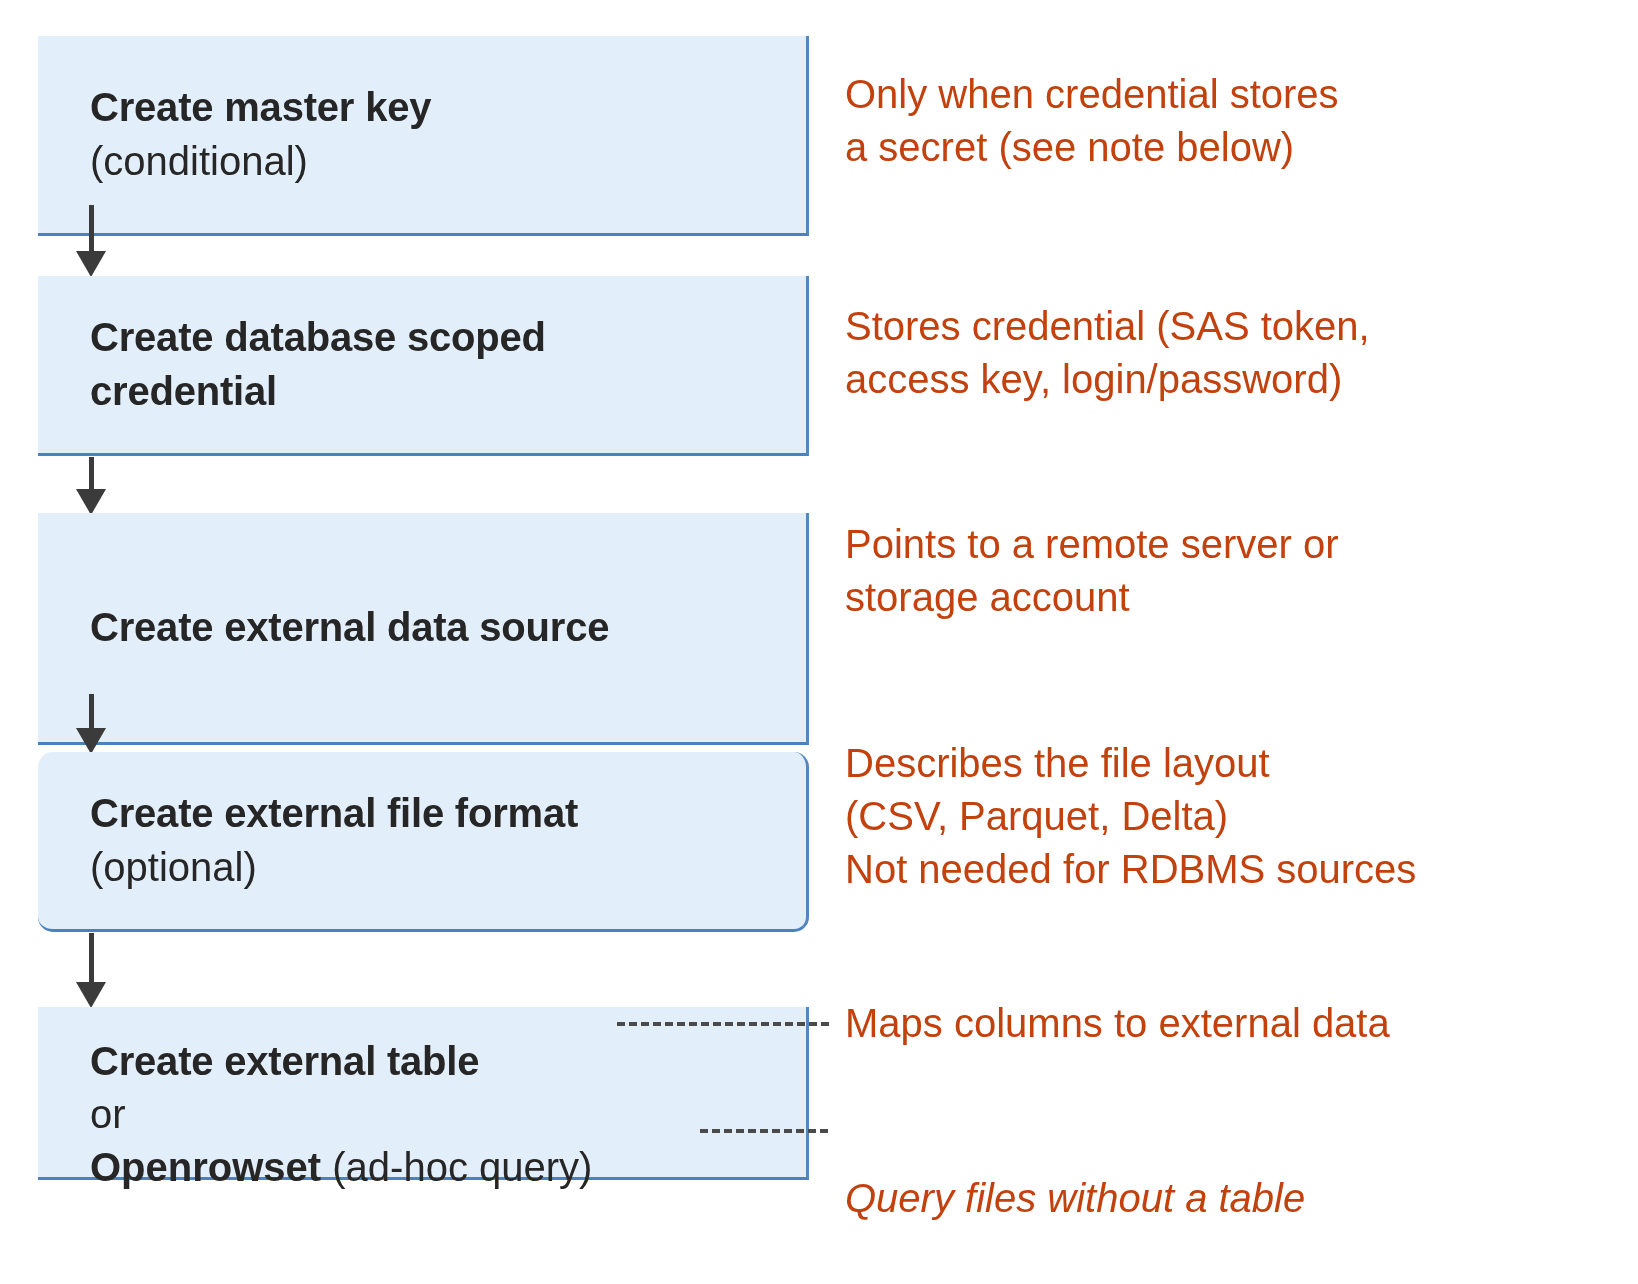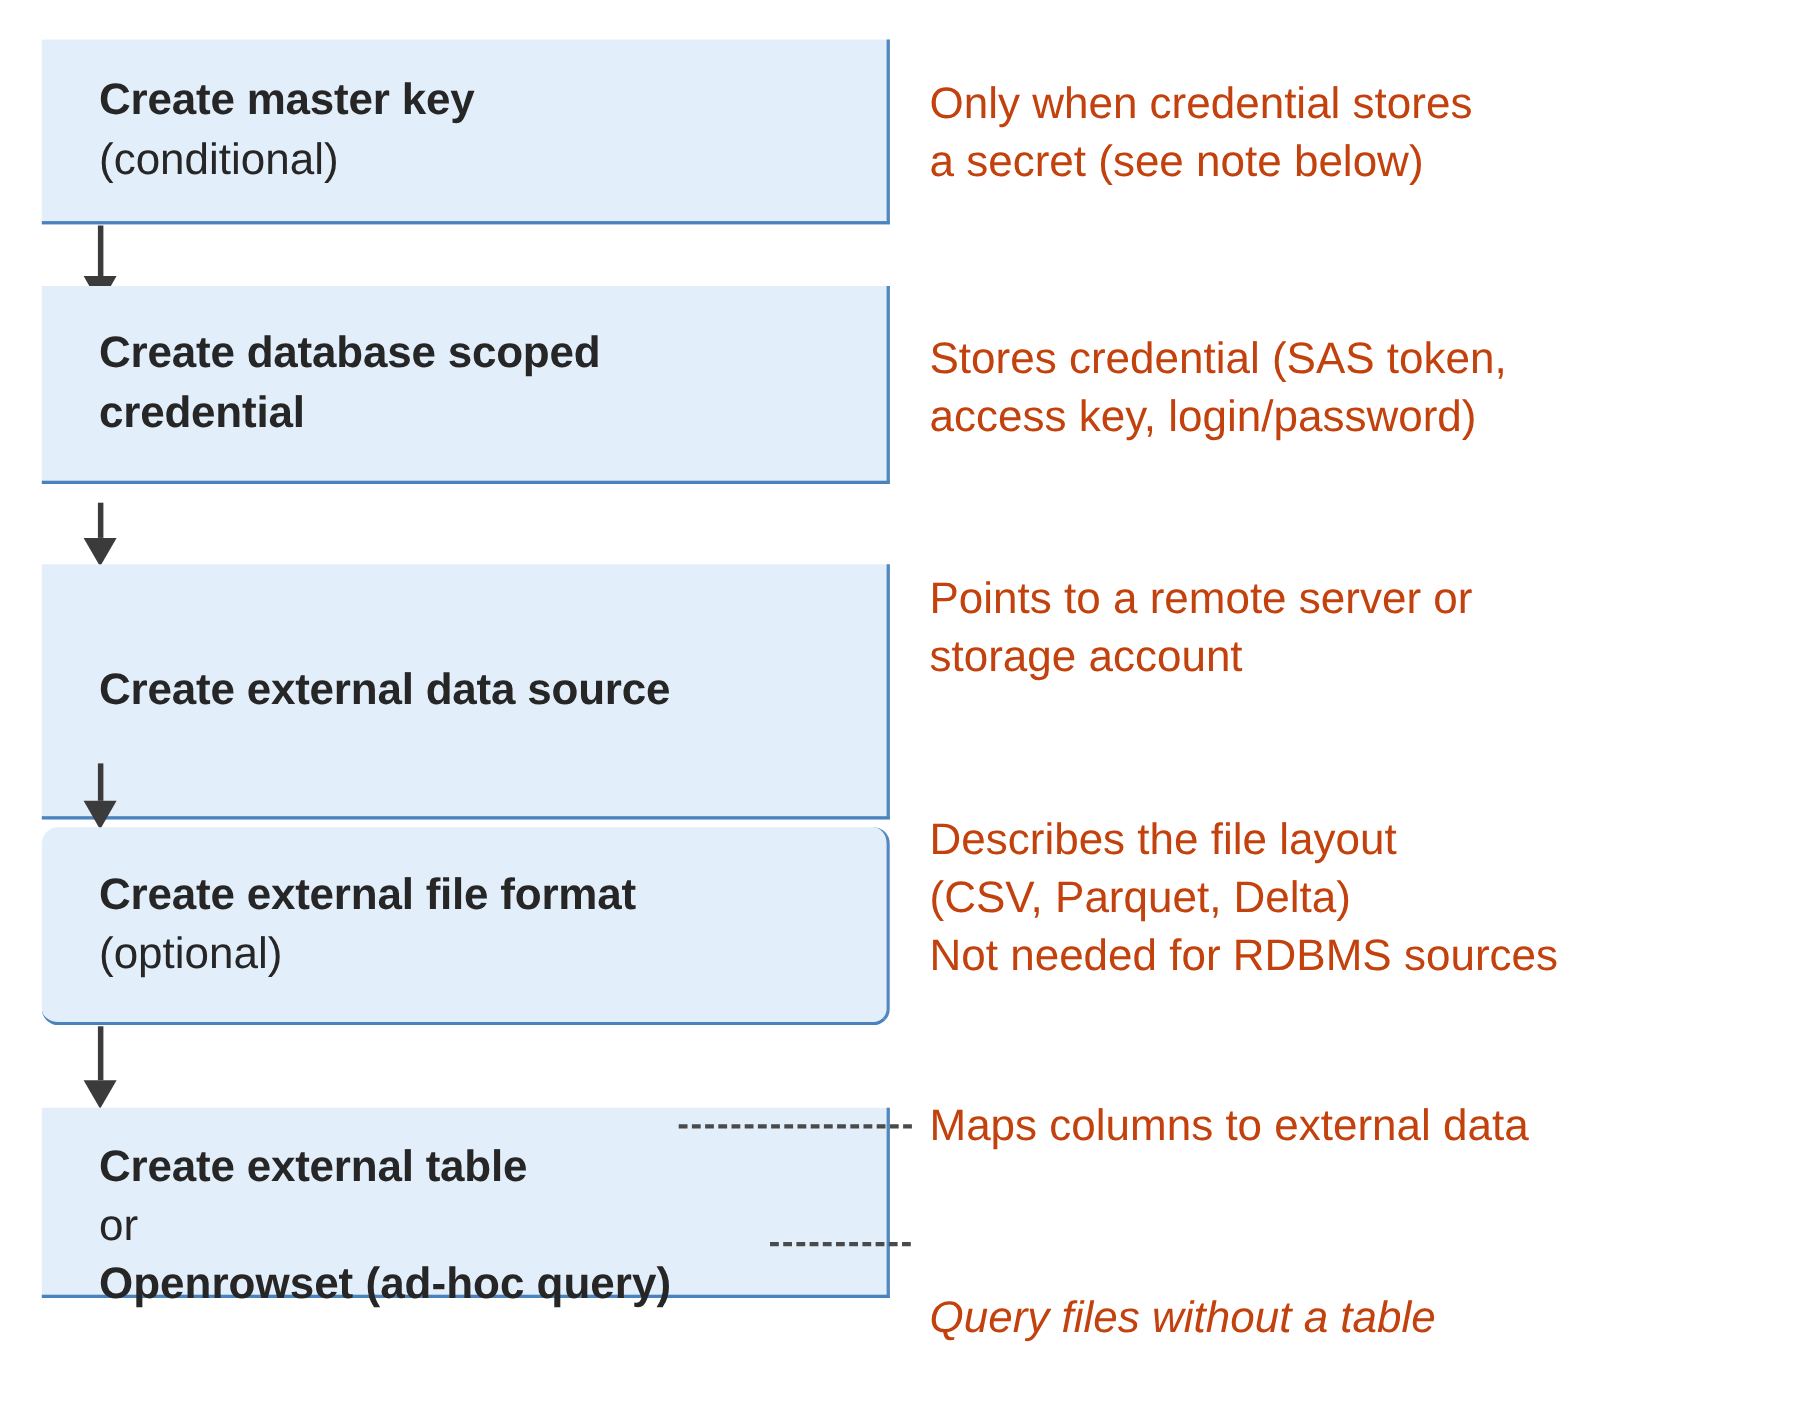--- a/index.html
+++ b/index.html
@@ -40,25 +40,25 @@
     font-size: 40px;
     line-height: 1.33;
     padding-left: 52px;
     color: #262626;
     white-space: nowrap;
   }
   .box-line.bold { font-weight: bold; letter-spacing: -0.2px; }
   .box-line.reg  { font-weight: normal; }
 
   .box-line .bold-seg { font-weight: bold; }
-  .box-line .reg-seg  { font-weight: bold; text-align: right; }
+  .box-line .reg-seg  { font-weight: normal; text-align: right; }
 
   
-  #box-master-key        { top: 36px;   height: 168px; }
-  #box-scoped-credential { top: 260px;  height: 180px; }
+  #box-master-key        { top: 36px;   height: 200px; }
+  #box-scoped-credential { top: 276px;  height: 180px; }
   #box-data-source       { top: 513px;  height: 232px; }
   #box-file-format       { top: 752px;  height: 180px; border-radius: 15px; }
   #box-external-table    { top: 1007px; height: 173px; justify-content: flex-start; padding-top: 28px; }
 
   
   .arrow {
     position: absolute;
     left: 83px;
     width: 16px;
   }

